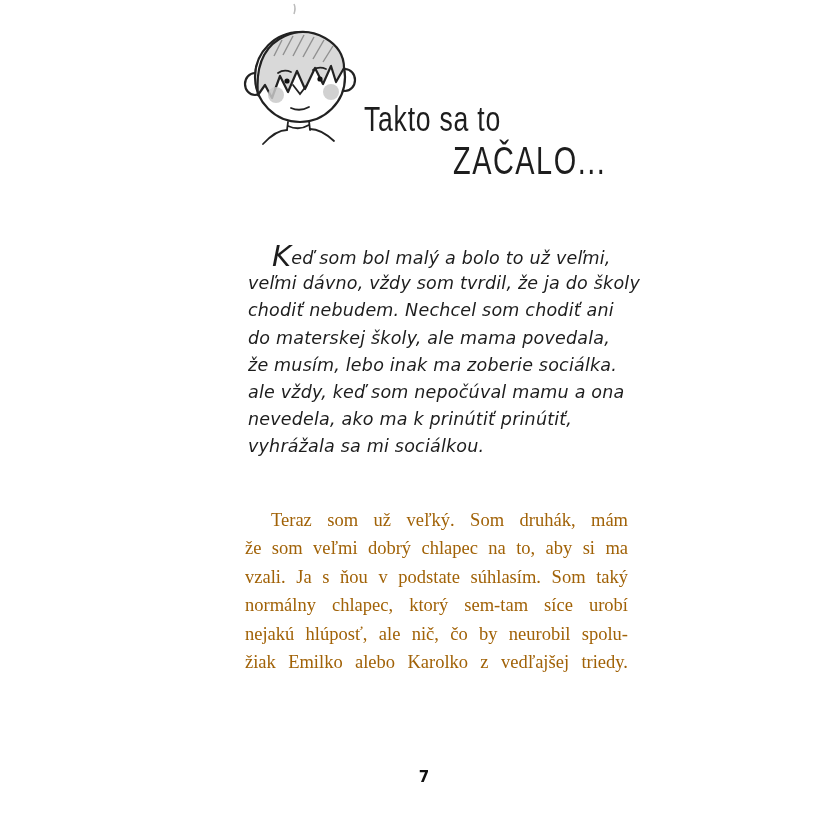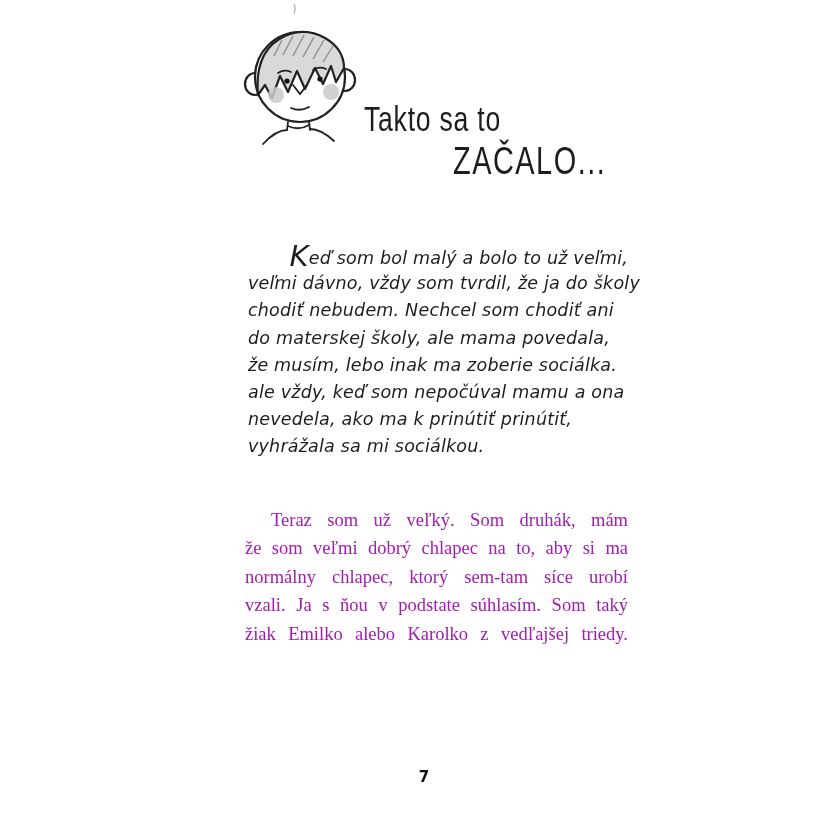--- a/index.html
+++ b/index.html
@@ -64,37 +64,36 @@
     letter-spacing: 0.2px;
   }
   #para-handwritten .hand-line {
     white-space: nowrap;
     height: 27.2px;
     line-height: 27.2px;
   }
   #para-handwritten .first-line {
     padding-left: 2px;
     text-indent: 0;
-    text-align: right;
   }
   .drop-initial {
     font-size: 29px;
     line-height: 27.2px;
     vertical-align: -2px;
     padding-left: 22px;
   }
 
   
   #para-serif {
     left: 245px;
     top: 506px;
     width: 383px;
     font-family: "Liberation Serif", serif;
     font-size: 18.5px;
-    color: #a21caf;
+    color: #a16207;
   }
   #para-serif .serif-line {
     height: 28.4px;
     line-height: 28.4px;
     text-align: justify;
     text-align-last: justify;
     white-space: nowrap;
   }
   #para-serif .serif-line.indent {
     padding-left: 26px;
@@ -174,18 +173,19 @@
   <div class="hand-line">do materskej školy, ale mama povedala,</div>
   <div class="hand-line">že musím, lebo inak ma zoberie sociálka.</div>
   <div class="hand-line">ale vždy, keď som nepočúval mamu a ona</div>
   <div class="hand-line">nevedela, ako ma k prinútiť prinútiť,</div>
   <div class="hand-line">vyhrážala sa mi sociálkou.</div>
 </div>
 
 <div class="abs" id="para-serif">
   <div class="serif-line indent">Teraz som už veľký. Som druhák, mám</div>
   <div class="serif-line">že som veľmi dobrý chlapec na to, aby si ma</div>
+  <div class="serif-line">vzali. Ja s ňou v podstate súhlasím. Som taký</div>
   <div class="serif-line">normálny chlapec, ktorý sem-tam síce urobí</div>
-  <div class="serif-line">vzali. Ja s ňou v podstate súhlasím. Som taký</div>
+  <div class="serif-line">nejakú hlúposť, ale nič, čo by neurobil spolu-</div>
   <div class="serif-line">žiak Emilko alebo Karolko z vedľajšej triedy.</div>
 </div>
 
 <div class="abs" id="page-number">7</div>
 
 </body></html>

